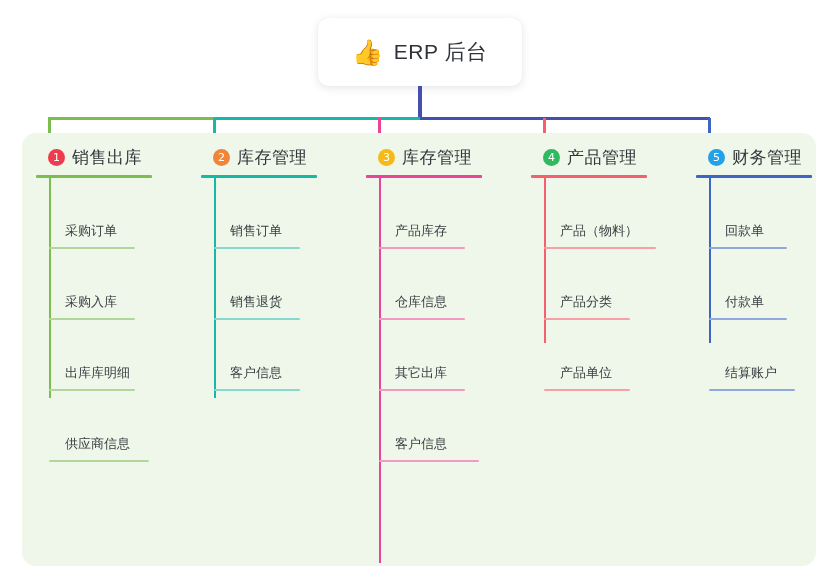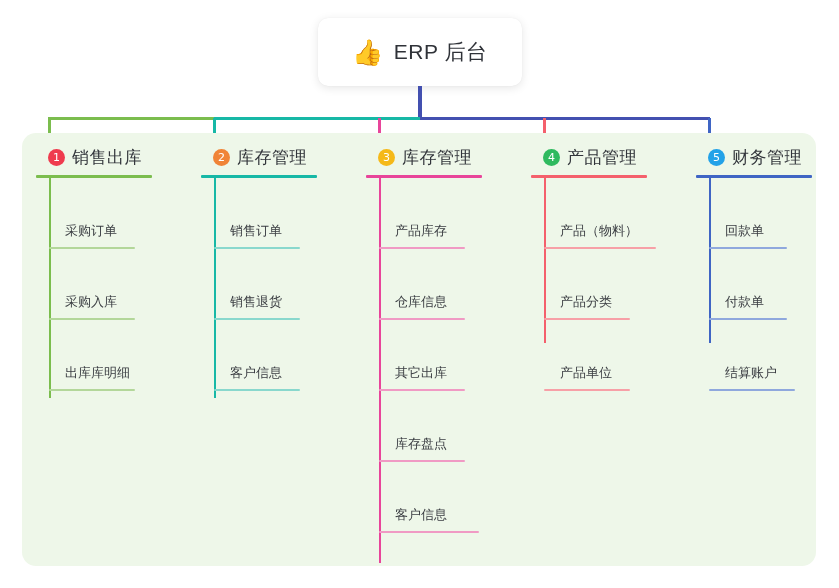--- a/index.html
+++ b/index.html
@@ -156,20 +156,24 @@
           <div class="item-rule" style="width: 86px; background: rgb(179, 215, 154);"></div>
         </div>
         <div class="item">
           <span class="item-label">采购入库</span>
           <div class="item-rule" style="width: 86px; background: rgb(179, 215, 154);"></div>
         </div>
         <div class="item">
           <span class="item-label">出库库明细</span>
           <div class="item-rule" style="width: 86px; background: rgb(179, 215, 154);"></div>
         </div>
+        <div class="item">
+          <span class="item-label">供应商信息</span>
+          <div class="item-rule" style="width: 100px; background: rgb(179, 215, 154);"></div>
+        </div>
       </div>
     </div>
     <div class="column" style="left: 201px; width: 150px;">
       <div class="col-header">
         <span class="badge" style="background: rgb(240, 132, 55);">2</span>
         <span class="col-title">库存管理</span>
       </div>
       <div class="header-rule" style="width: 116px; background: rgb(23, 184, 166);"></div>
       <div class="items">
         <div class="spine" style="background: rgb(23, 184, 166); height: 220px;"></div>
@@ -201,24 +205,20 @@
         </div>
         <div class="item">
           <span class="item-label">仓库信息</span>
           <div class="item-rule" style="width: 86px; background: rgb(240, 154, 196);"></div>
         </div>
         <div class="item">
           <span class="item-label">其它出库</span>
           <div class="item-rule" style="width: 86px; background: rgb(240, 154, 196);"></div>
         </div>
         <div class="item">
-          <span class="item-label">库存盘点</span>
-          <div class="item-rule" style="width: 86px; background: rgb(240, 154, 196);"></div>
-        </div>
-        <div class="item">
           <span class="item-label">客户信息</span>
           <div class="item-rule" style="width: 100px; background: rgb(240, 154, 196);"></div>
         </div>
       </div>
     </div>
     <div class="column" style="left: 531px; width: 160px;">
       <div class="col-header">
         <span class="badge" style="background: rgb(47, 186, 95);">4</span>
         <span class="col-title">产品管理</span>
       </div>

